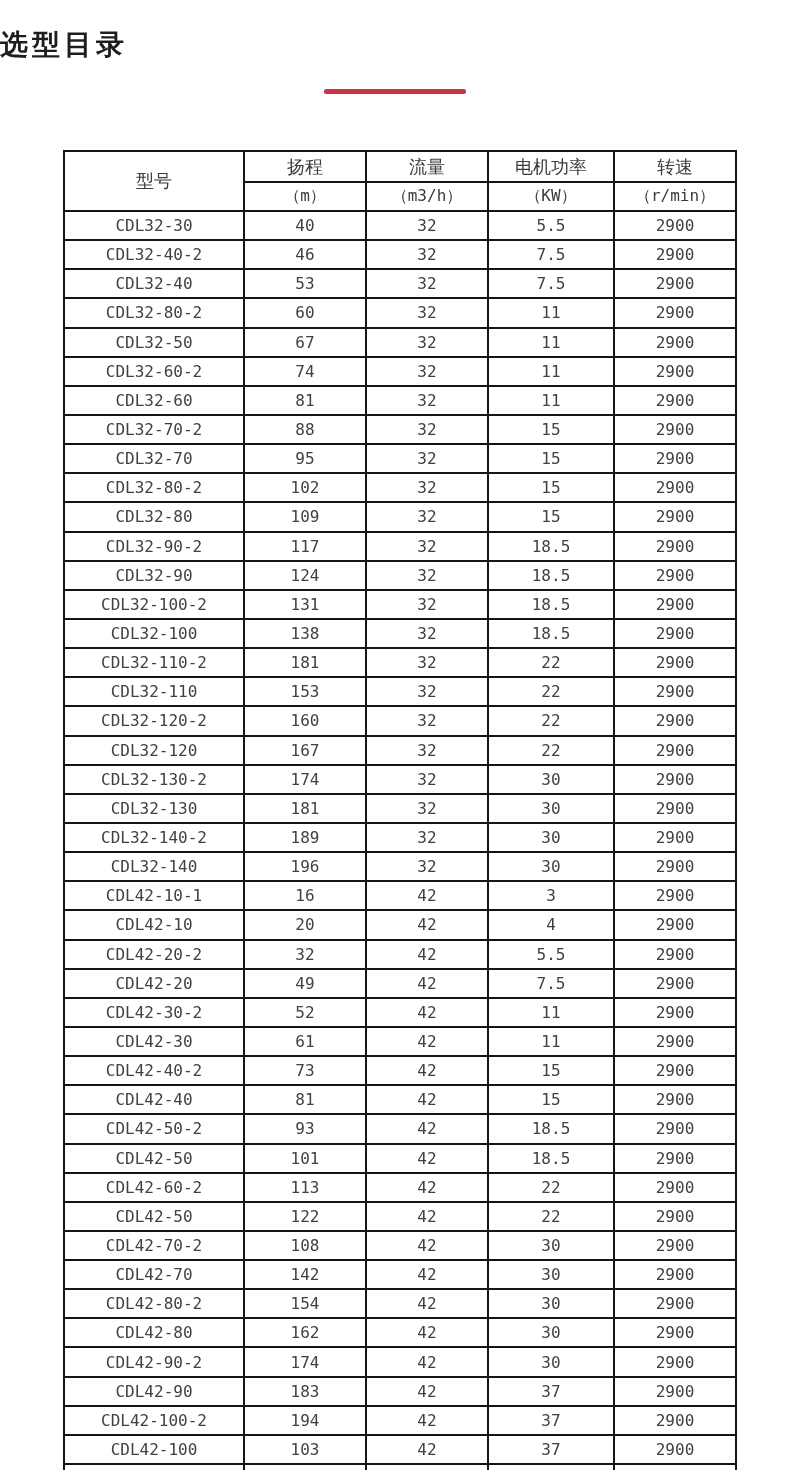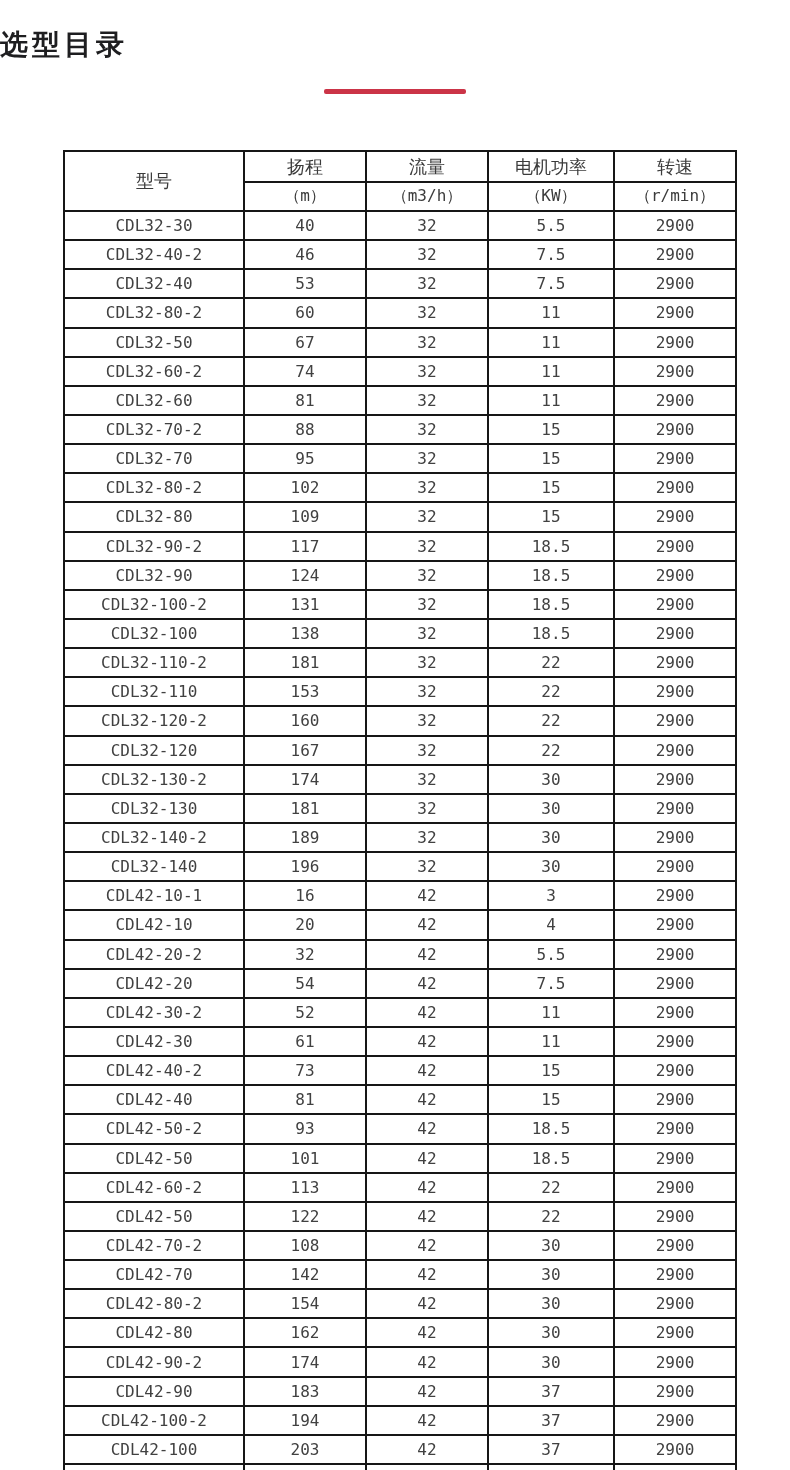--- a/index.html
+++ b/index.html
@@ -282,21 +282,21 @@
         </tr>
         <tr>
           <td>CDL42-20-2</td>
           <td>32</td>
           <td>42</td>
           <td>5.5</td>
           <td>2900</td>
         </tr>
         <tr>
           <td>CDL42-20</td>
-          <td>54</td>
+          <td>49</td>
           <td>42</td>
           <td>7.5</td>
           <td>2900</td>
         </tr>
         <tr>
           <td>CDL42-30-2</td>
           <td>52</td>
           <td>42</td>
           <td>11</td>
           <td>2900</td>
@@ -394,21 +394,21 @@
         </tr>
         <tr>
           <td>CDL42-100-2</td>
           <td>194</td>
           <td>42</td>
           <td>37</td>
           <td>2900</td>
         </tr>
         <tr>
           <td>CDL42-100</td>
-          <td>203</td>
+          <td>103</td>
           <td>42</td>
           <td>37</td>
           <td>2900</td>
         </tr>
         <tr>
           <td></td>
           <td></td>
           <td></td>
           <td></td>
           <td></td>

